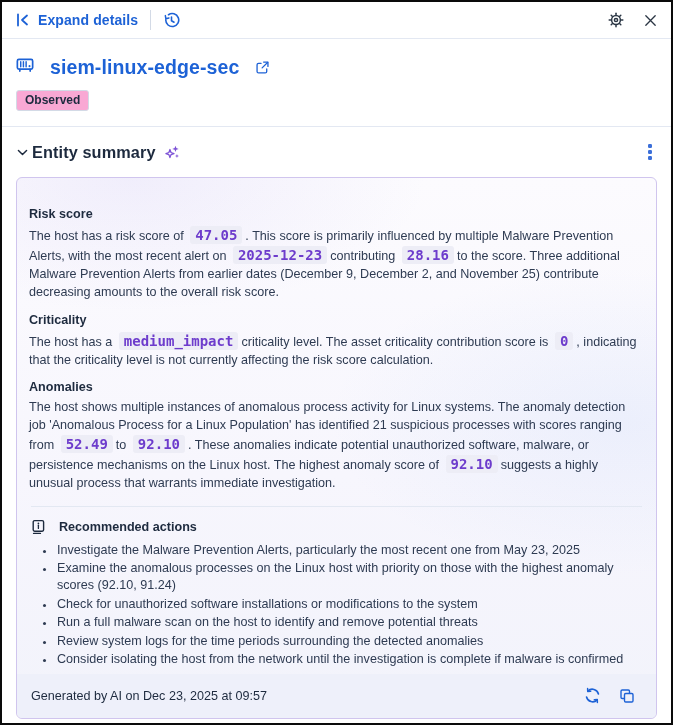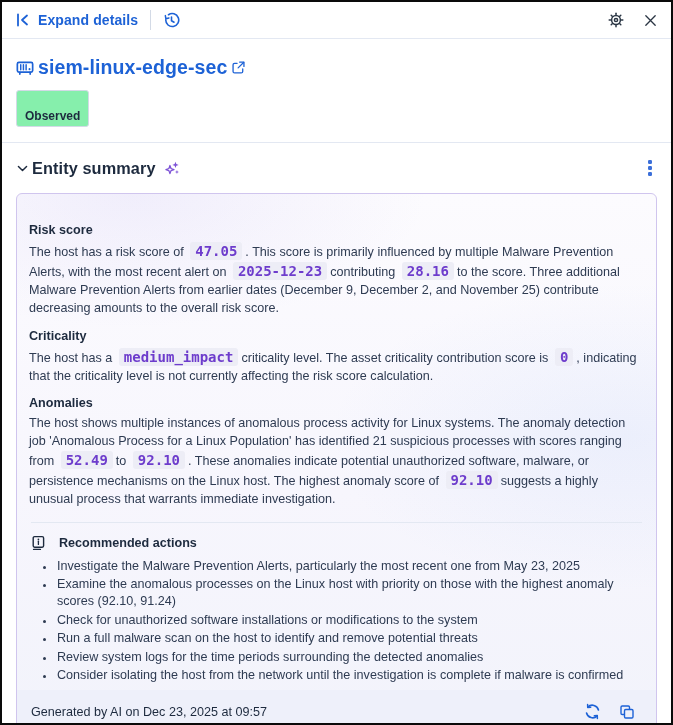--- a/index.html
+++ b/index.html
@@ -33,28 +33,28 @@
   .expand-btn .label { font-size:14px; font-weight:700; letter-spacing:.1px; }
   .vdivider { width:1px; height:20px; background:#d3dae6; margin:0 12px; }
   .icon-btn { background:none; border:none; padding:0; cursor:pointer; display:flex; align-items:center; }
   .topbar .spacer { flex:1; }
   .topbar-right { display:flex; align-items:center; gap:19px; }
   svg.ic { display:block; }
 
   
   .header-block { padding:17px 14px 15px; }
   .timestamp { font-size:12.5px; color:#1d2a3e; margin-bottom:13px; }
-  .host-row { display:flex; align-items:center; gap:4px; }
+  .host-row { display:flex; gap:16px; }
   .host-title { font-size:19.5px; font-weight:700; color:#1d62d6; letter-spacing:.1px; }
   .popout-link { display:flex; align-items:center; cursor:pointer; }
   .badge {
     display:inline-block; margin-top:11px;
-    padding:18px 8px 3px;
+    padding:2px 8px 3px;
     border:1px solid #d3dae6; border-radius:3px;
-    background:#86efac; font-size:12px; font-weight:600; color:#1d2a3e;
+    background:#f9a8d4; font-size:12px; font-weight:600; color:#1d2a3e;
   }
   .hdivider { border:none; border-top:1px solid #e3e8f2; margin:0; }
 
   
   .summary-section { padding:15px 14px 12px; flex:1; display:flex; flex-direction:column; }
   .summary-header { display:flex; align-items:center; margin-bottom:15px; }
   .summary-toggle { display:flex; align-items:center; gap:3px; background:none; border:none; padding:0; cursor:pointer; color:#1d2a3e; font-family:inherit; }
   .summary-title { font-size:16.3px; font-weight:700; letter-spacing:.1px; }
   .sparkles { margin-left:8px; }
   .summary-header .spacer { flex:1; }

